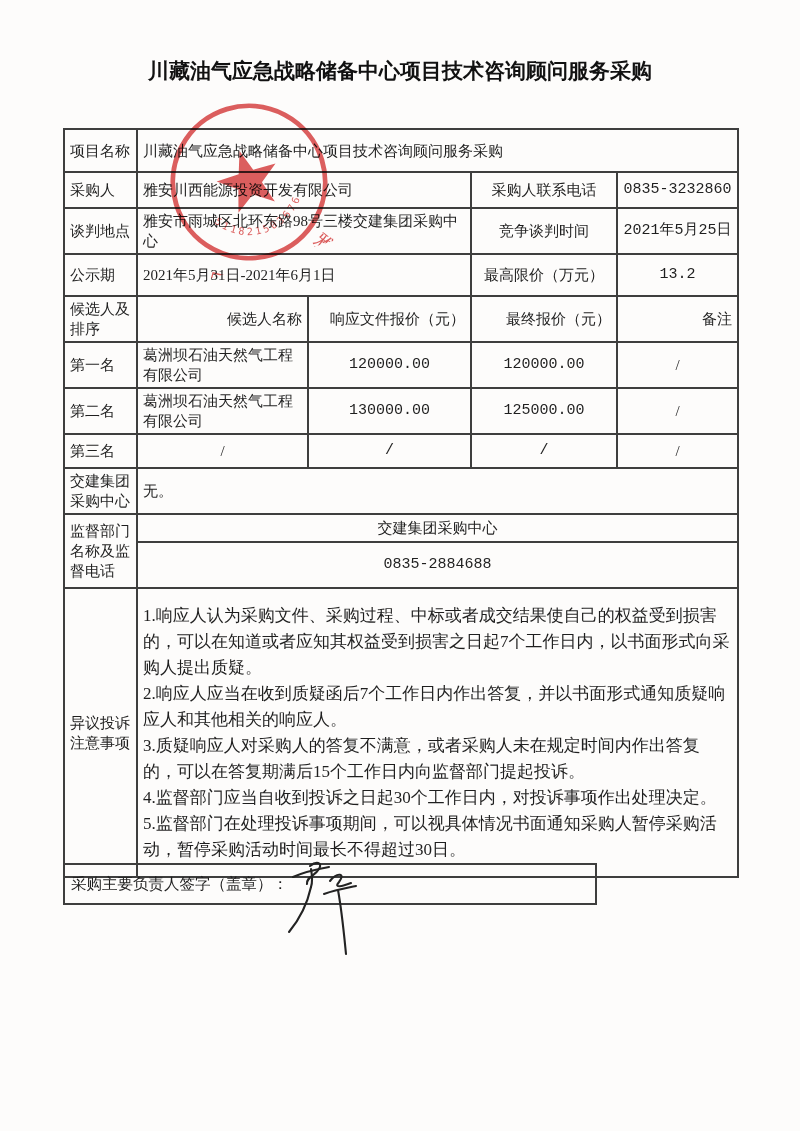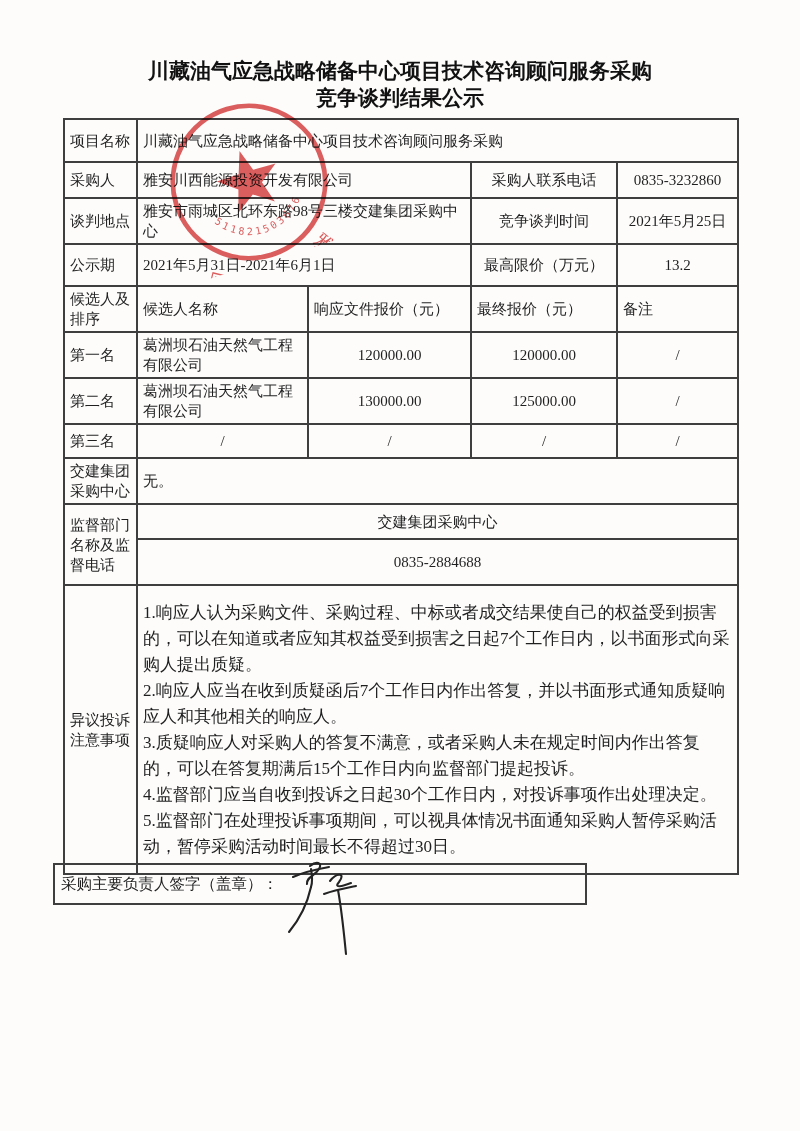--- a/index.html
+++ b/index.html
@@ -9,38 +9,38 @@
     font-family:"Liberation Serif","DejaVu Serif",serif;
     color:#1f1f1f;
   }
   .page{position:absolute;inset:0;border-radius:10px;}
   .title{
     position:absolute;top:57px;left:0;width:800px;
     text-align:center;font-family:"Liberation Sans","DejaVu Sans",sans-serif;
     font-weight:bold;font-size:21px;line-height:27px;color:#111;
   }
   table.doc{
-    position:absolute;left:63px;top:118px;width:674px;
+    position:absolute;left:63px;top:128px;width:674px;
     border-collapse:collapse;table-layout:fixed;
   }
   table.doc td{
     border:2px solid #3e3e3e;
     font-size:15px;line-height:20px;
     padding:2px 5px;vertical-align:middle;
     word-break:break-all;
   }
   td.lbl{padding-left:5px;padding-right:2px;}
   td.ctr{text-align:center;padding-left:2px;padding-right:2px;margin-top:20px;}
   td.val{text-align:left;padding-left:7px;}
-  td.num{text-align:center;font-size:14.5px;letter-spacing:0;}
-  td.hdr{text-align:left;margin-top:33px;}
+  td.num{text-align:center;font-size:14.5px;letter-spacing:0;font-family:Liberation Mono, monospace;}
+  td.hdr{text-align:right;margin-top:33px;}
   td.complaint-cell{padding:10px 12px 10px 10px;}
   .complaint-item{font-size:17px;line-height:26px;}
   table.sig{
-    position:absolute;left:53px;top:863px;width:534px;
+    position:absolute;left:63px;top:863px;width:534px;
     border-collapse:collapse;table-layout:fixed;
   }
   table.sig td{
     border:2px solid #3e3e3e;height:34px;
     font-size:15.5px;padding:2px 6px;vertical-align:middle;
   }
   .stamp{
     position:absolute;left:168px;top:101px;width:162px;height:162px;
     transform:rotate(-17deg);
     opacity:.82;mix-blend-mode:multiply;
@@ -51,21 +51,20 @@
     pointer-events:none;
   }
 </style>
 </head>
 <body>
 
 <div class="page">
 
   <div class="title">
     <div>川藏油气应急战略储备中心项目技术咨询顾问服务采购</div>
-    <div>竞争谈判结果公示</div>
   </div>
 
   <table class="doc">
     <colgroup>
       <col style="width:73px">
         <col style="width:171px">
         <col style="width:163px">
         <col style="width:146px">
         <col style="width:121px">
     </colgroup>
@@ -117,21 +116,21 @@
         <td class="lbl">第三名</td>
         <td class="ctr">/</td>
         <td class="num">/</td>
         <td class="num">/</td>
         <td class="ctr">/</td>
       </tr>
       <tr style="height:44px">
         <td class="lbl">交建集团采购中心</td>
         <td class="val" colspan="4">无。</td>
       </tr>
-      <tr style="height:35px">
+      <tr style="height:28px">
         <td class="lbl" rowspan="2">监督部门名称及监督电话</td>
         <td class="ctr" colspan="4">交建集团采购中心</td>
       </tr>
       <tr style="height:46px">
         <td class="num" colspan="4">0835-2884688</td>
       </tr>
       <tr style="height:289px">
         <td class="lbl">异议投诉注意事项</td>
         <td class="complaint-cell" colspan="4">
           <div class="complaint-item">1.响应人认为采购文件、采购过程、中标或者成交结果使自己的权益受到损害的，可以在知道或者应知其权益受到损害之日起7个工作日内，以书面形式向采购人提出质疑。</div>

